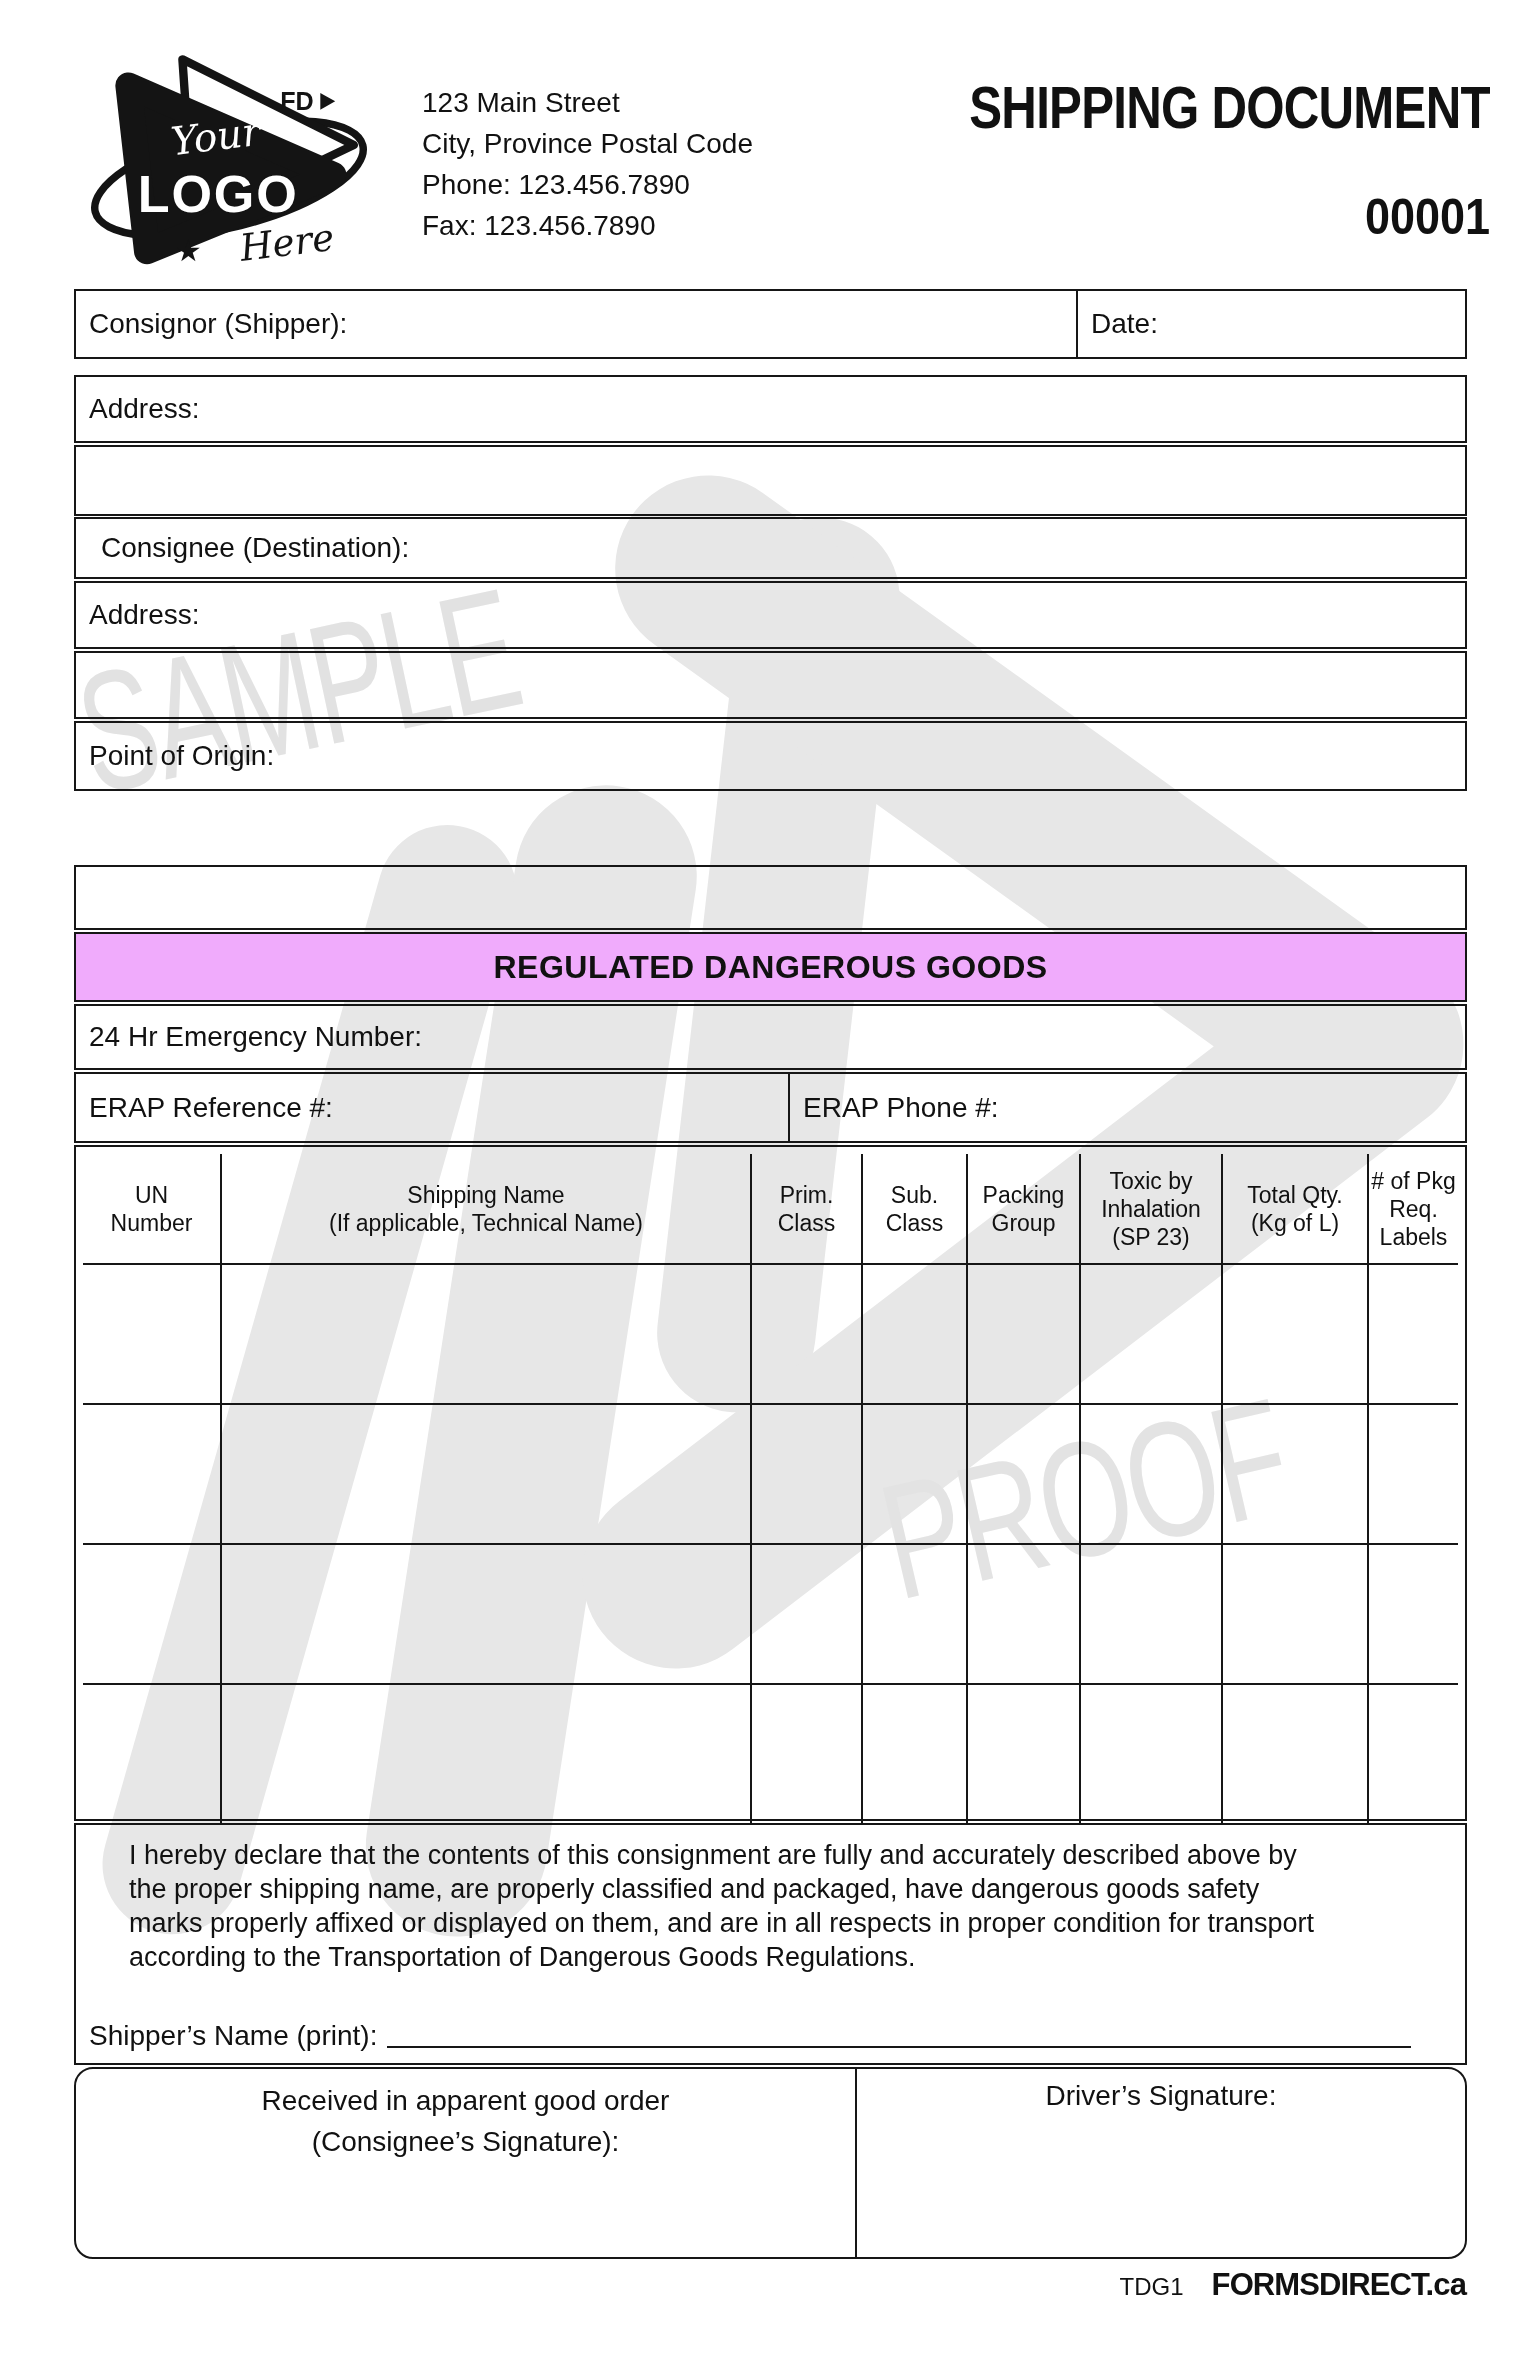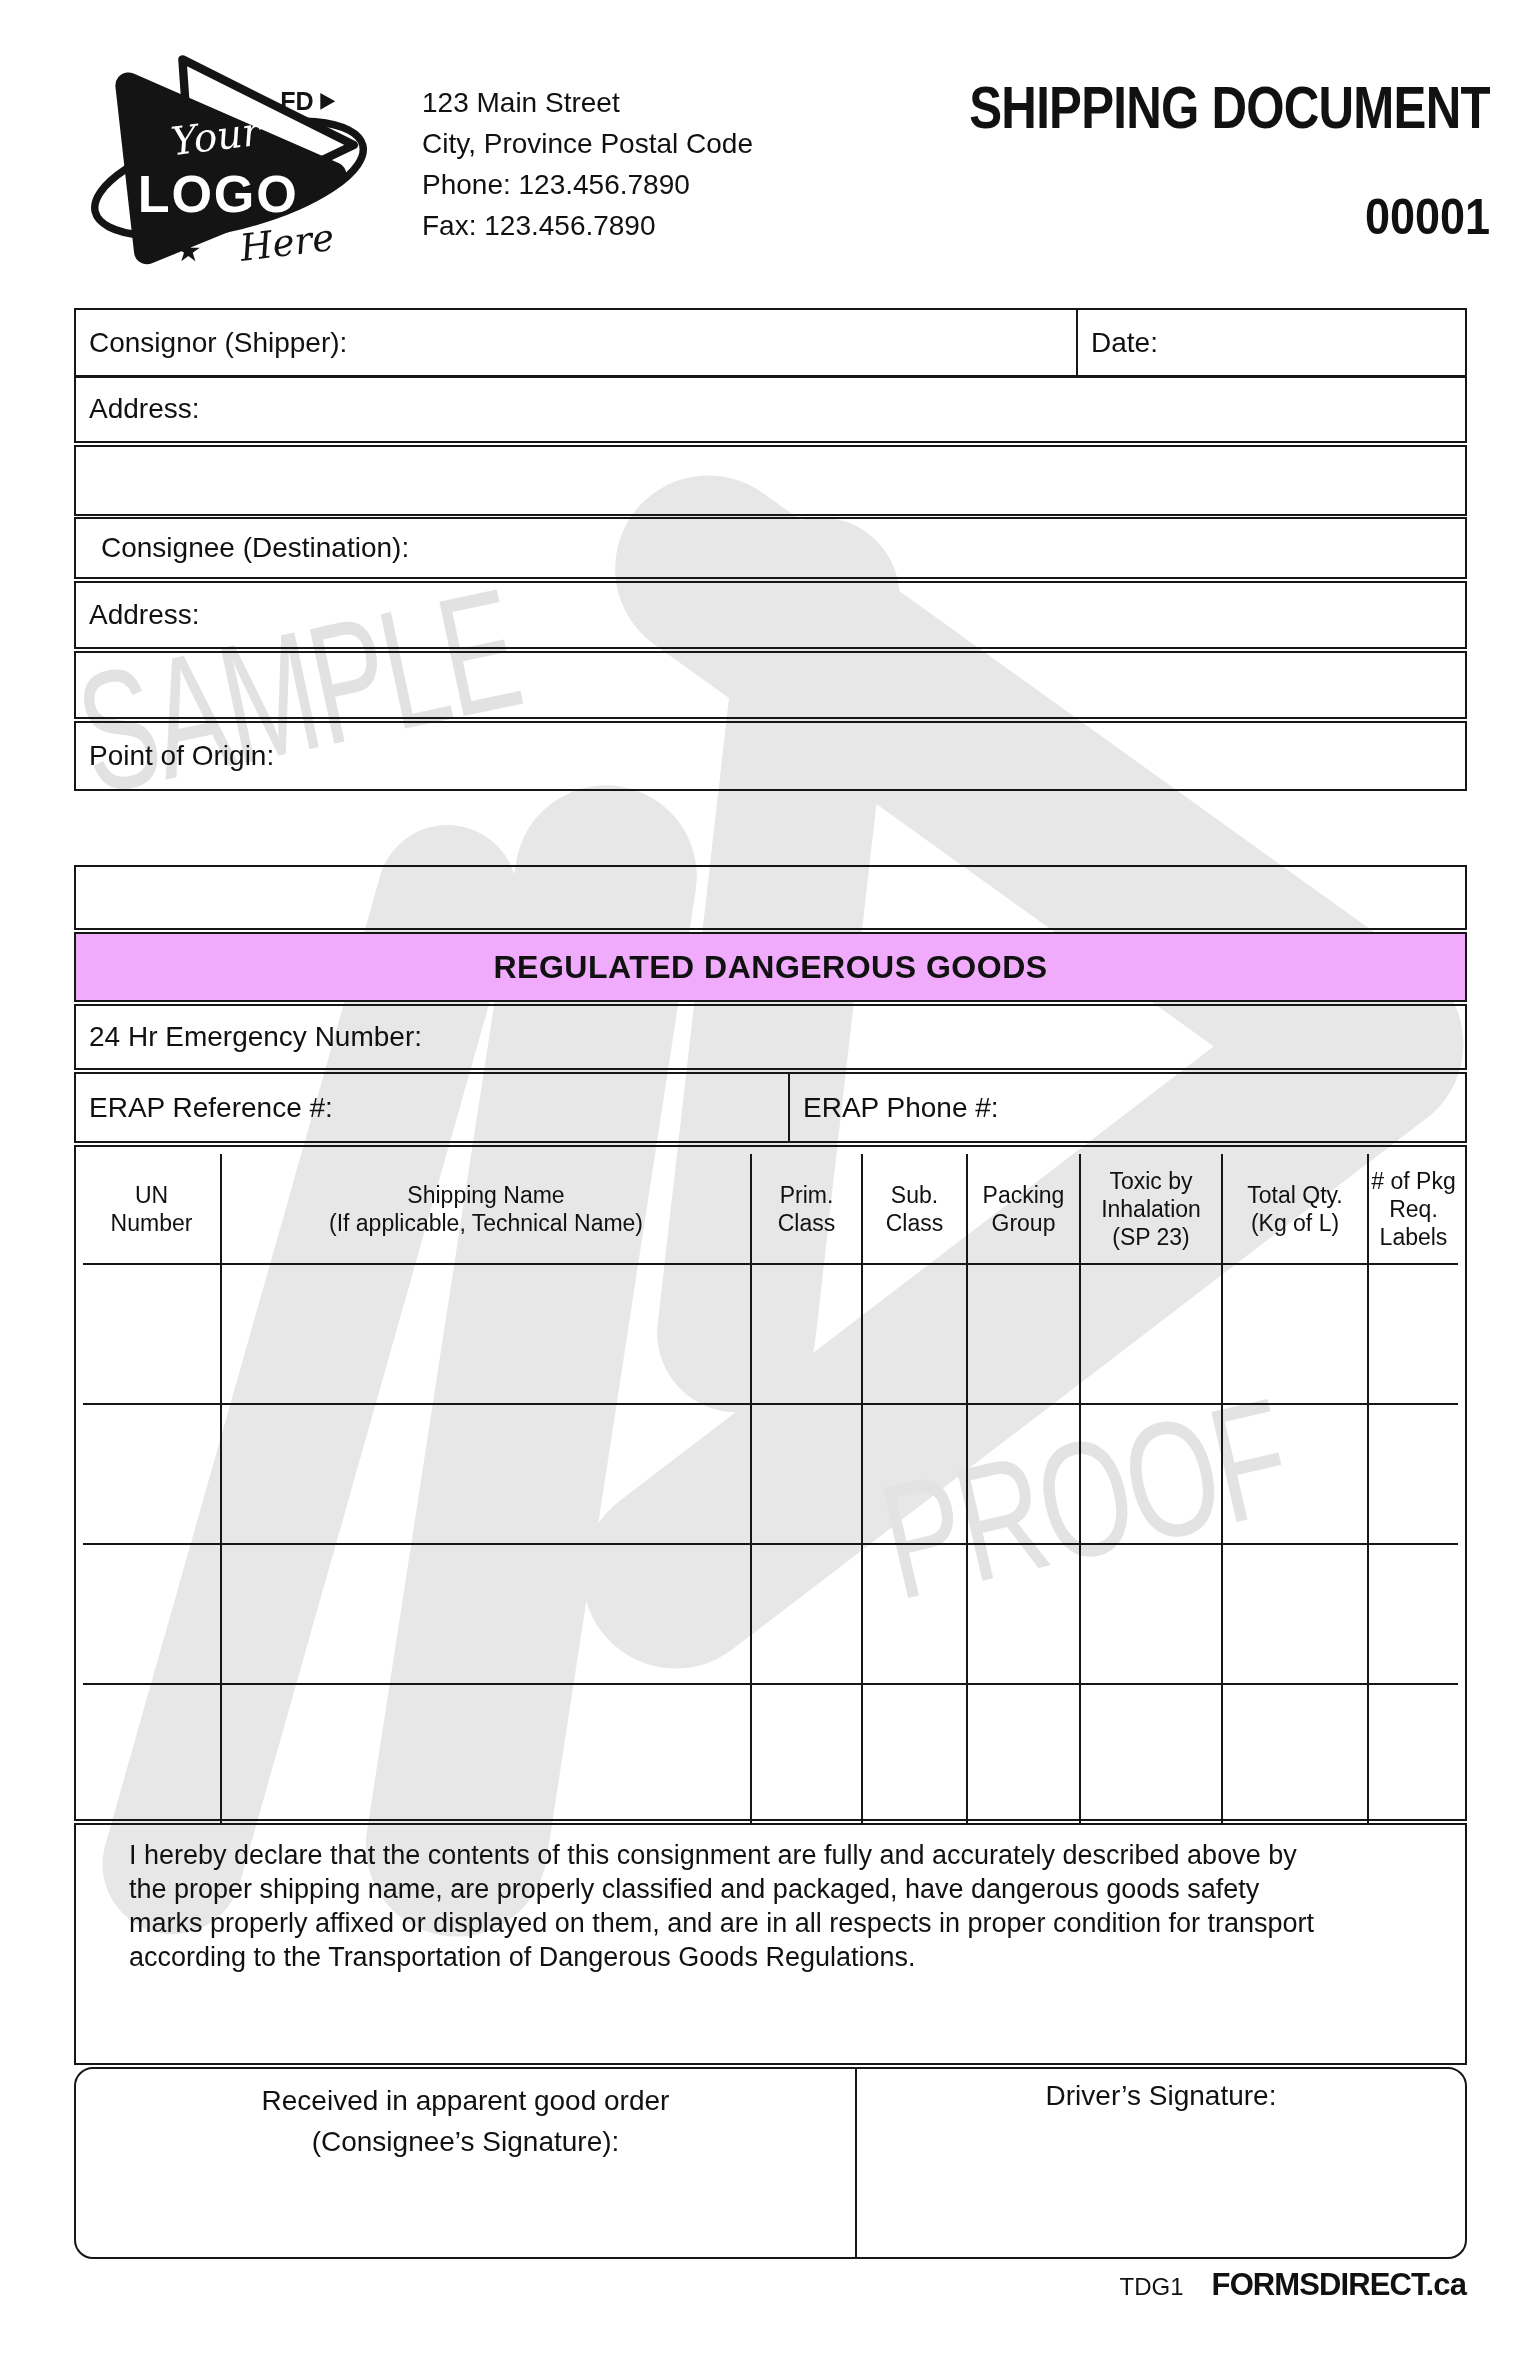--- a/index.html
+++ b/index.html
@@ -21,21 +21,21 @@
   .doc-number { position:absolute; right:48px; top:188px; z-index:1; font-size:50px; font-weight:800;
                 transform:scale(0.9,1); transform-origin:100% 50%; }
 
   
   .box { position:absolute; left:74px; width:1393px; border:2.8px solid #161616; z-index:1;
          display:flex; align-items:center; background:transparent; }
   .box .lbl { font-size:28px; padding-left:13px; white-space:nowrap; }
   .cell-l { flex:0 0 auto; height:100%; display:flex; align-items:center; }
   .cell-r { flex:1 1 auto; height:100%; display:flex; align-items:center; border-left:2.8px solid #161616; }
 
-  .r1  { top:308px;  height:70px; }
+  .r1  { top:289px;  height:70px; }
   .r2  { top:375px;  height:68px; }
   .r3  { top:445px;  height:71px; }
   .r4  { top:517px;  height:62px;padding-left:12px; }
   .r5  { top:581px;  height:68px; }
   .r6  { top:651px;  height:68px; }
   .r7  { top:721px;  height:70px; }
   .r8  { top:792px;  height:71px; }
   .r9  { top:865px;  height:65px; }
   .r10 { top:932px; height:70px; background:#f0abfc; justify-content:center; }
   .r11 { top:1004px; height:66px; }
@@ -211,20 +211,24 @@
         <div></div>
         <div></div>
         <div></div>
         <div></div>
         <div></div>
     </div>
   </div>
 
   <div class="box decl">
     <p>I hereby declare that the contents of this consignment are fully and accurately described above by the proper shipping name, are properly classified and packaged, have dangerous goods safety marks properly affixed or displayed on them, and are in all respects in proper condition for transport according to the Transportation of Dangerous Goods Regulations.</p>
+    <div class="shipper-row">
+      <span class="lbl2">Shipper’s Name (print):</span>
+      <span class="sig-line"></span>
+    </div>
   </div>
 
   <div class="box sig">
     <div class="sig-left">
       <span>Received in apparent good order
 (Consignee’s Signature):</span>
     </div>
     <div class="sig-right">
       <span>Driver’s Signature:</span>
     </div>

